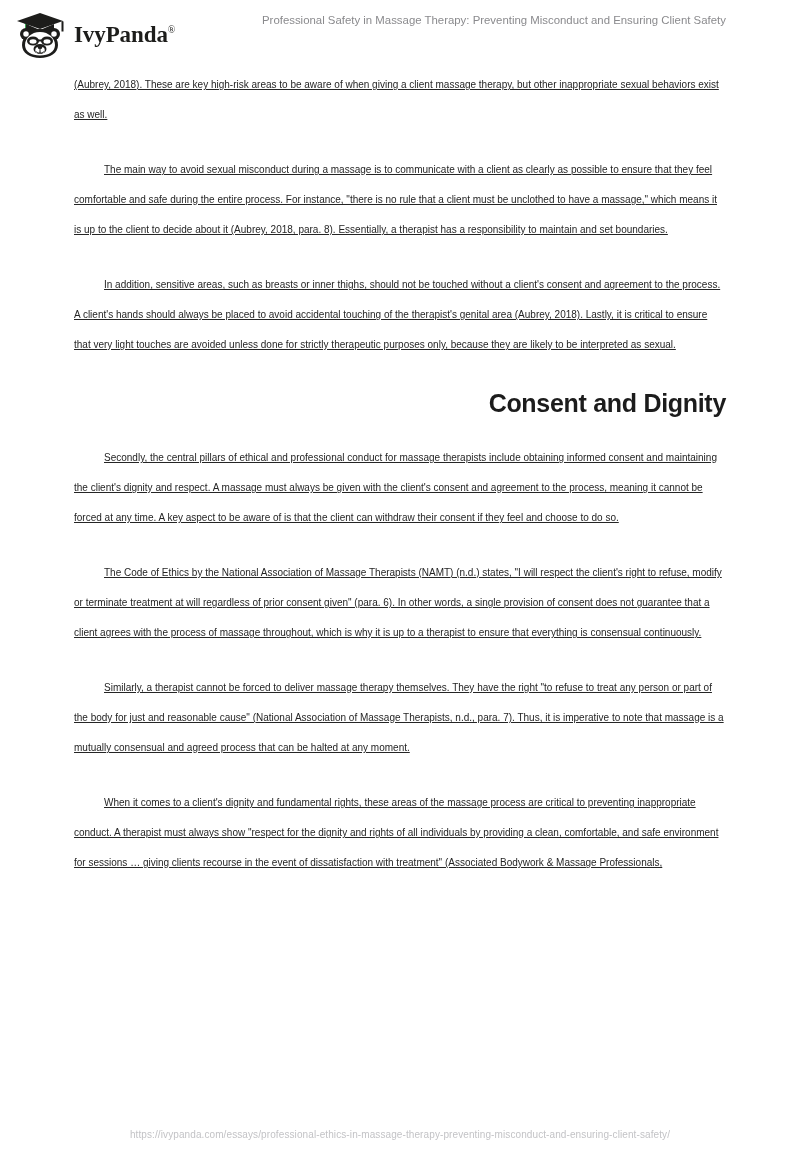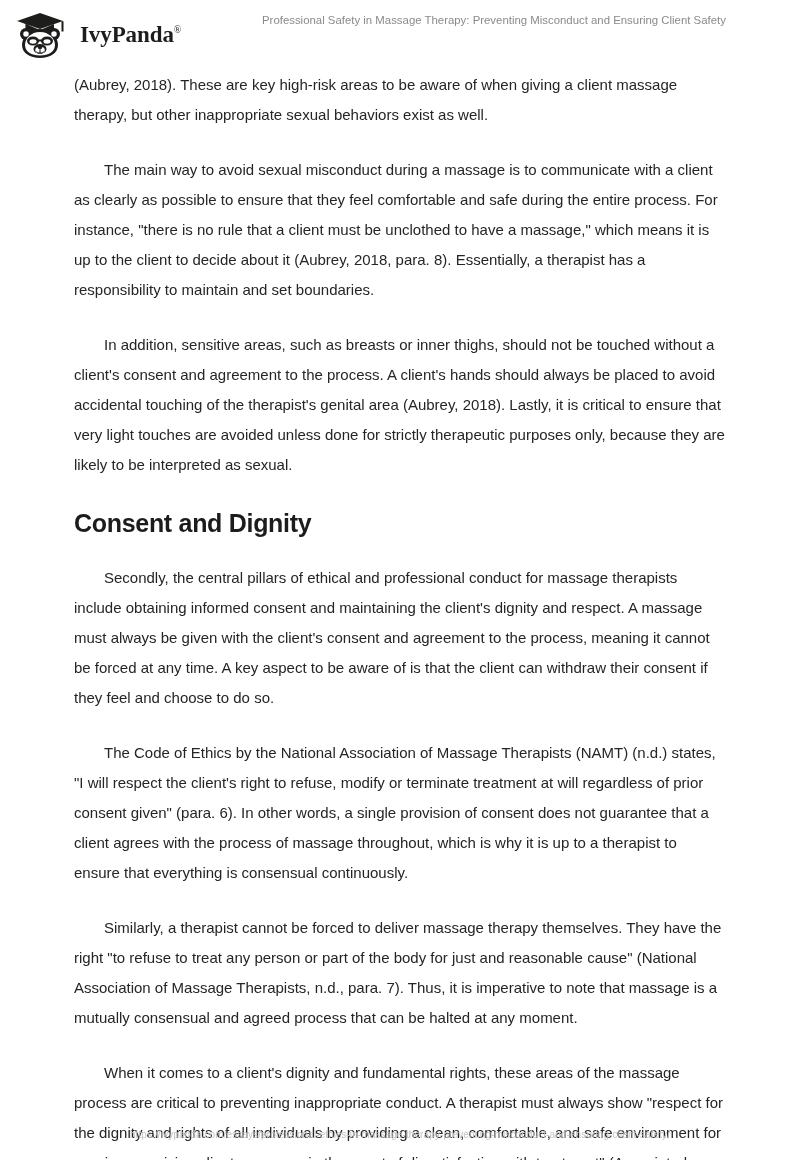--- a/index.html
+++ b/index.html
@@ -23,21 +23,21 @@
     left: 0;
     width: 800px;
     height: 62px;
   }
   .brand {
     position: absolute;
     left: 14px;
     top: 9px;
     display: flex;
     align-items: center;
-    gap: 14px;
+    gap: 8px;
   }
   .brand-logo {
     width: 52px;
     height: 50px;
     display: block;
   }
   .brand-name {
     font-family: "Liberation Serif", serif;
     font-size: 23px;
     font-weight: bold;
@@ -65,37 +65,39 @@
   }
 
   
   .doc-body {
     position: absolute;
     left: 74px;
     top: 70px;
     width: 652px;
   }
   .para {
-    font-size: 15px;
+    font-size: 10px;
     line-height: 30px;
     margin: 0 0 20px 0;
     text-align: left;
     color: #252525;
+    text-decoration: underline;
   }
   .para.indent {
     text-indent: 30px;
     margin-top: 25px;
   }
   .section-heading {
     font-size: 25px;
     font-weight: bold;
     line-height: 1.2;
     margin: 28px 0 24px 0;
     color: #1c1c1c;
     letter-spacing: -0.3px;
+    text-align: right;
   }
 
   
   .page-footer {
     position: absolute;
     left: 0;
     bottom: 18px;
     width: 800px;
     text-align: center;
   }

